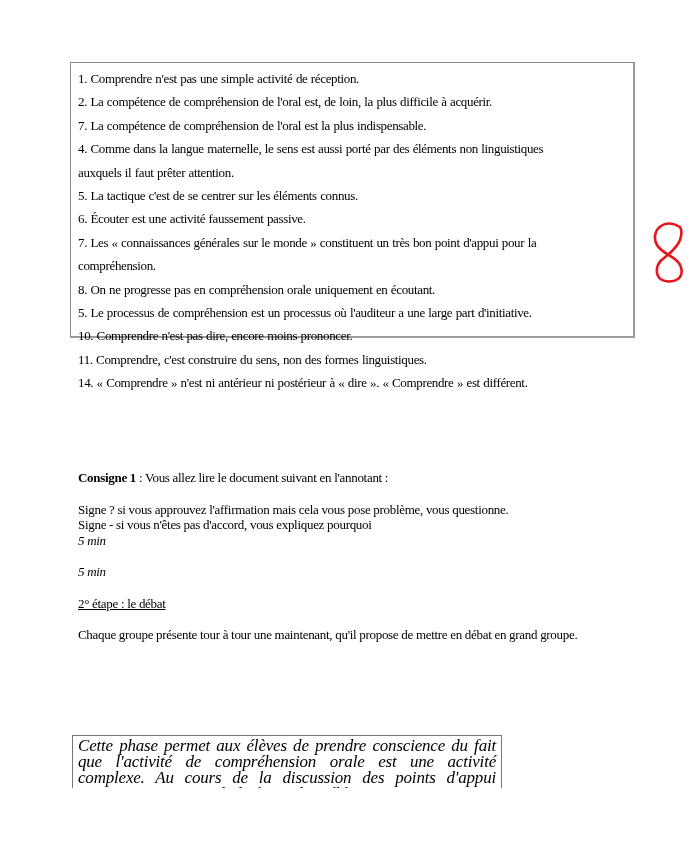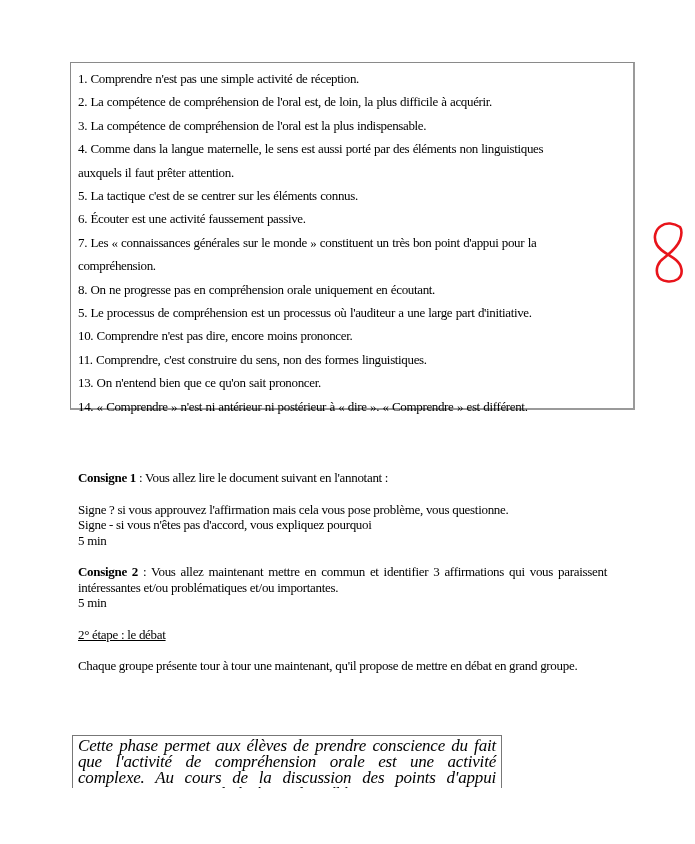--- a/index.html
+++ b/index.html
@@ -2,92 +2,88 @@
 <html><head>
   <meta charset="utf-8">
   <style>
     html, body { margin: 0; padding: 0; background: #ffffff; }
     body {
       width: 695px; height: 844px; position: relative; overflow: hidden;
       font-family: "Liberation Serif", "DejaVu Serif", serif;
       color: #000;
     }
     .statements-box {
-      position: absolute; left: 70px; top: 62px; width: 565px; height: 348px;
+      position: absolute; left: 70px; top: 62px; width: 565px; height: 276px;
       border: 1px solid #8a8a8a; border-right: 2px solid #9a9a9a; border-bottom: 2px solid #9a9a9a;
       box-sizing: border-box;
       padding: 4px 6px 0 7px;
       font-size: 13px;
       letter-spacing: -0.35px;
       word-spacing: 0.5px;
     }
     .statement { line-height: 23.4px; margin: 0; }
     .annotation {
       position: absolute; left: 650px; top: 222px; width: 40px; height: 62px;
     }
     .instructions {
       position: absolute; left: 78px; top: 470px; width: 529px;
       font-size: 13px; letter-spacing: -0.3px; line-height: 15.5px;
     }
     .para { margin: 0; }
     .gap { height: 16px; }
     .just { text-align: justify; text-align-last: left; }
     .bold { font-weight: bold; text-align: right; }
-    .italic { }
+    .italic { font-style: italic; }
     .underline { text-decoration: underline; font-family: Liberation Serif, serif; }
     .note-box {
       position: absolute; left: 72px; top: 735px; width: 430px; height: 53px;
       border-top: 1px solid #777; border-left: 1px solid #777; border-right: 1px solid #777;
       box-sizing: border-box;
       padding: 2px 5px 0 5px;
       font-style: italic; font-size: 17px; line-height: 16px;
       text-align: justify; text-align-last: justify;
       letter-spacing: -0.2px;
       overflow: hidden;
     }
   </style>
 </head>
 <body>
 
 <div class="statements-box">
   <p class="statement">1. Comprendre n'est pas une simple activité de réception.</p>
   <p class="statement">2. La compétence de compréhension de l'oral est, de loin, la plus difficile à acquérir.</p>
-  <p class="statement">3. La compétence de compréhension de l'oral est la plus indispensable.</p>
+  <p class="statement">7. La compétence de compréhension de l'oral est la plus indispensable.</p>
   <p class="statement">4. Comme dans la langue maternelle, le sens est aussi porté par des éléments non linguistiques</p>
   <p class="statement">auxquels il faut prêter attention.</p>
   <p class="statement">5. La tactique c'est de se centrer sur les éléments connus.</p>
   <p class="statement">6. Écouter est une activité faussement passive.</p>
   <p class="statement">7. Les « connaissances générales sur le monde » constituent un très bon point d'appui pour la</p>
   <p class="statement">compréhension.</p>
   <p class="statement">8. On ne progresse pas en compréhension orale uniquement en écoutant.</p>
   <p class="statement">5. Le processus de compréhension est un processus où l'auditeur a une large part d'initiative.</p>
   <p class="statement">10. Comprendre n'est pas dire, encore moins prononcer.</p>
   <p class="statement">11. Comprendre, c'est construire du sens, non des formes linguistiques.</p>
-  <p class="statement">13. On n'entend bien que ce qu'on sait prononcer.</p>
   <p class="statement">14. « Comprendre » n'est ni antérieur ni postérieur à « dire ». « Comprendre » est différent.</p>
 </div>
 
 <div class="annotation">
   <svg width="40" height="62" viewBox="0 0 40 62">
     <path id="annot-path" d="M30 5 C 24 1, 16 0, 11 4 C 5 8, 3 16, 7 23 C 11 30, 20 33, 26 38 C 32 43, 34 52, 28 57 C 22 61, 11 60, 8 54 C 5 47, 8 40, 14 36 C 20 31, 27 26, 30 18 C 32 12, 32 8, 30 5 Z" fill="none" stroke-width="2.6" stroke-linecap="round" stroke-linejoin="round" stroke="#e8141b"></path>
   </svg>
 </div>
 
 <div class="instructions">
   <p class="para">
     <span class="bold">Consigne 1</span><span> : Vous allez lire le document suivant en l'annotant :</span>
   </p>
   <div class="gap"></div>
   <p class="para">Signe ? si vous approuvez l'affirmation mais cela vous pose problème, vous questionne.</p>
   <p class="para">Signe - si vous n'êtes pas d'accord, vous expliquez pourquoi</p>
   <p class="para italic">5 min</p>
   <div class="gap"></div>
-  <p class="para just">
-    <span class="bold">Consigne 2</span><span> : Vous allez maintenant mettre en commun et identifier 3 affirmations qui vous paraissent intéressantes et/ou problématiques et/ou importantes.</span>
-  </p>
   <p class="para italic">5 min</p>
   <div class="gap"></div>
   <p class="para"><span class="underline">2° étape : le débat</span></p>
   <div class="gap"></div>
   <p class="para just">Chaque groupe présente tour à tour une maintenant, qu'il propose de mettre en débat en grand groupe.</p>
 </div>
 
 <div class="note-box">
   <span>Cette phase permet aux élèves de prendre conscience du fait que l'activité de compréhension orale est une activité complexe. Au cours de la discussion des points d'appui importants sont verbalisés : des éléments importants ou âprement discutés, tels que le fait de pouvoir comprendre</span>
 </div>

